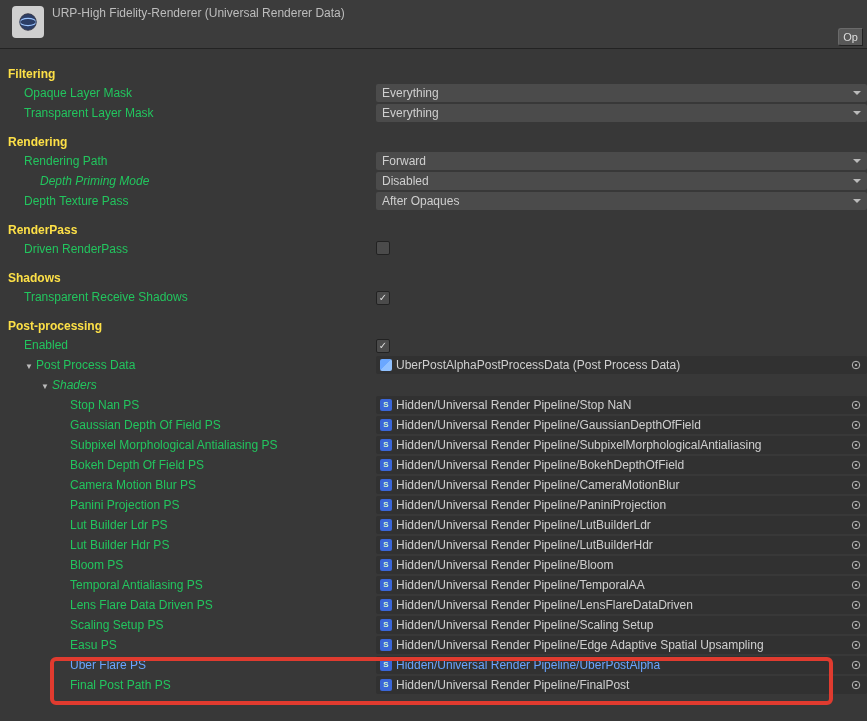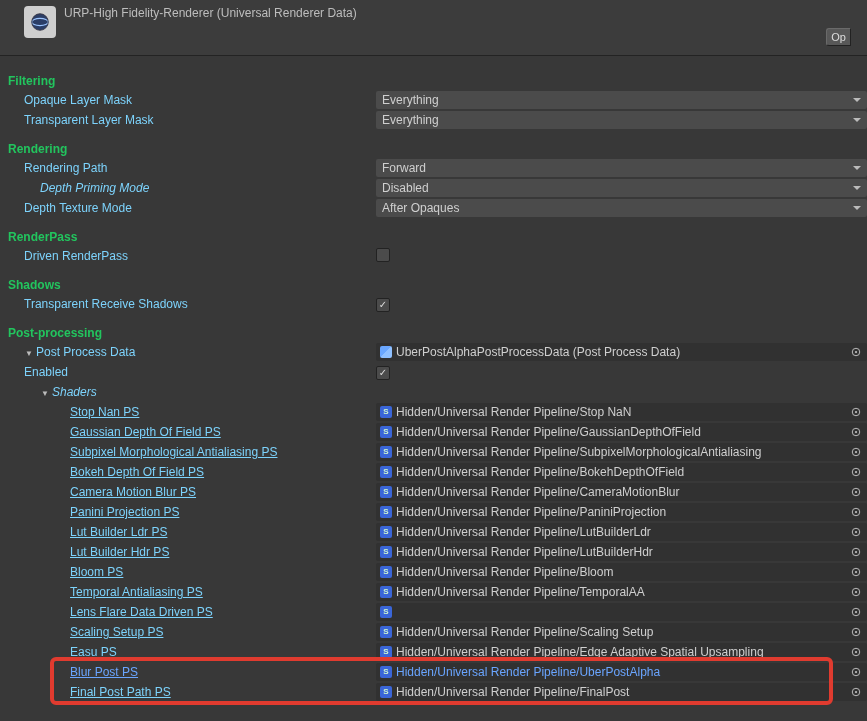--- a/index.html
+++ b/index.html
@@ -1,28 +1,28 @@
 <!DOCTYPE html>
 <html><head>
 <meta charset="utf-8">
 <style>
   * { margin:0; padding:0; box-sizing:border-box; font-family:-apple-system,BlinkMacSystemFont,"Segoe UI",Arial,sans-serif; }
   body { background:#383838; color:#b8b8b8; font-size:12px; width:867px; height:721px; overflow:hidden; }
-  .titlebar { background:#3c3c3c; height:56px; display:flex; align-items:flex-start; padding:6px 24px; border-bottom:1px solid #232323; position:relative;}
+  .titlebar { background:#3c3c3c; height:49px; display:flex; align-items:flex-start; padding:6px 12px; border-bottom:1px solid #232323; position:relative;}
   .title-icon-wrap { width:32px; height:32px; background:#cfcfcf; border-radius:4px; display:flex; align-items:center; justify-content:center; margin-right:8px;}
   .title-icon-wrap svg { width:22px; height:22px; }
   .titlebar-title { color:#bdbdbd; font-size:12px; margin-top:0px;}
-  .op-btn { position:absolute; right:16px; top:28px; background:#585858; color:#ddd; border:1px solid #222; border-left:1px solid #6a6a6a; border-top:1px solid #6a6a6a; height:18px; padding:0 4px; font-size:11px; line-height:16px; border-radius:3px 0 0 3px;}
+  .op-btn { position:absolute; right:4px; top:28px; background:#585858; color:#ddd; border:1px solid #222; border-left:1px solid #6a6a6a; border-top:1px solid #6a6a6a; height:18px; padding:0 4px; font-size:11px; line-height:16px; border-radius:3px 0 0 3px;}
   .body { padding:6px 0 0 0; }
-  .section-header { font-weight:bold; color:#22c55e; padding:4px 8px 2px 8px; }
+  .section-header { font-weight:bold; color:#fde047; padding:4px 8px 2px 8px; }
   .row { display:flex; align-items:center; height:20px; }
-  .row .label { flex:0 0 376px; padding-left:24px; color:#7dd3fc; white-space:nowrap; overflow:hidden; }
+  .row .label { flex:0 0 376px; padding-left:24px; color:#22c55e; white-space:nowrap; overflow:hidden; }
   .row .label.indent1 { padding-left:24px; }
   .row .label.indent2 { padding-left:40px;font-style:italic; }
-  .row .label.indent4 { padding-left:70px;text-decoration:underline; }
+  .row .label.indent4 { padding-left:70px; }
   .row .control { flex:1; padding-right:0;border-radius:6px; }
   .dropdown { background:#4b4b4b; color:#cfcfcf; height:18px; line-height:18px; padding:0 18px 0 6px; position:relative; border-radius:2px; margin-right:0; }
   .dropdown::after { content:""; position:absolute; right:6px; top:7px; border-left:4px solid transparent; border-right:4px solid transparent; border-top:4px solid #bbb;}
   .checkbox { width:14px; height:14px; border:1px solid #222; background:#4b4b4b; display:inline-flex; align-items:center; justify-content:center; border-radius:2px;}
   .checkbox.checked::after { content:"✓"; color:#ddd; font-size:10px; line-height:10px;}
   .objectfield { background:#313131; color:#cfcfcf; height:18px; line-height:18px; padding:0 22px 0 4px; position:relative; border-radius:2px; display:flex; align-items:center; gap:4px; margin-right:0;}
   .objectfield .target { position:absolute; right:4px; top:2px; width:14px; height:14px; display:flex; align-items:center; justify-content:center;}
   .objectfield .target svg { width:12px; height:12px; }
   .obj-icon { width:12px; height:12px; flex:0 0 12px; display:inline-block;}
   .obj-icon.asset { background:linear-gradient(135deg,#6aa7ff 0 50%,#8fc0ff 50% 100%); border-radius:2px;}
@@ -78,21 +78,21 @@
           <div class="dropdown">Forward</div>
         </div>
     </div>
     <div class="row">
       <div class="label indent2">Depth Priming Mode</div>
       <div class="control">
           <div class="dropdown">Disabled</div>
         </div>
     </div>
     <div class="row">
-      <div class="label indent1">Depth Texture Mode</div>
+      <div class="label indent1">Depth Texture Pass</div>
       <div class="control">
           <div class="dropdown">After Opaques</div>
         </div>
     </div>
 
     <div class="gap"></div>
 
     <div class="section-header">RenderPass</div>
     <div class="row">
       <div class="label indent1">Driven RenderPass</div>
@@ -103,40 +103,40 @@
 
     <div class="section-header">Shadows</div>
     <div class="row">
       <div class="label indent1">Transparent Receive Shadows</div>
       <div class="control"><span class="checkbox checked"></span></div>
     </div>
 
     <div class="gap"></div>
 
     <div class="section-header">Post-processing</div>
+    <div class="row">
+      <div class="label indent1">Enabled</div>
+      <div class="control"><span class="checkbox checked"></span></div>
+    </div>
     <div class="row">
       <div class="label indent1"><span class="foldout down"></span><span>Post Process Data</span></div>
       <div class="control">
         <div class="objectfield">
           <span class="obj-icon asset"></span>
           <span>UberPostAlphaPostProcessData (Post Process Data)</span>
           <span class="target">
               <svg viewBox="0 0 16 16">
                 <circle cx="8" cy="8" r="5" fill="none" stroke="#bbb" stroke-width="1.3"></circle>
                 <circle cx="8" cy="8" r="1.5" fill="#bbb"></circle>
               </svg>
             </span>
         </div>
       </div>
     </div>
     <div class="row">
-      <div class="label indent1">Enabled</div>
-      <div class="control"><span class="checkbox checked"></span></div>
-    </div>
-    <div class="row">
       <div class="label indent2"><span class="foldout down"></span><span>Shaders</span></div>
       <div class="control"></div>
     </div>
 
     <div id="shader-rows">
         <div class="row">
           <div class="label indent4">Stop Nan PS</div>
           <div class="control">
             <div class="objectfield">
               <span class="obj-icon shader"></span>
@@ -283,20 +283,21 @@
                 </svg>
               </span>
             </div>
           </div>
         </div>
         <div class="row">
           <div class="label indent4">Lens Flare Data Driven PS</div>
           <div class="control">
             <div class="objectfield">
               <span class="obj-icon shader"></span>
+              <span>Hidden/Universal Render Pipeline/LensFlareDataDriven</span>
               <span class="target">
                 <svg viewBox="0 0 16 16">
                   <circle cx="8" cy="8" r="5" fill="none" stroke="#bbb" stroke-width="1.3"></circle>
                   <circle cx="8" cy="8" r="1.5" fill="#bbb"></circle>
                 </svg>
               </span>
             </div>
           </div>
         </div>
         <div class="row">
@@ -323,21 +324,21 @@
               <span class="target">
                 <svg viewBox="0 0 16 16">
                   <circle cx="8" cy="8" r="5" fill="none" stroke="#bbb" stroke-width="1.3"></circle>
                   <circle cx="8" cy="8" r="1.5" fill="#bbb"></circle>
                 </svg>
               </span>
             </div>
           </div>
         </div>
         <div class="row blue">
-          <div class="label indent4">Blur Post PS</div>
+          <div class="label indent4">Uber Flare PS</div>
           <div class="control">
             <div class="objectfield">
               <span class="obj-icon shader"></span>
               <span>Hidden/Universal Render Pipeline/UberPostAlpha</span>
               <span class="target">
                 <svg viewBox="0 0 16 16">
                   <circle cx="8" cy="8" r="5" fill="none" stroke="#bbb" stroke-width="1.3"></circle>
                   <circle cx="8" cy="8" r="1.5" fill="#bbb"></circle>
                 </svg>
               </span>

